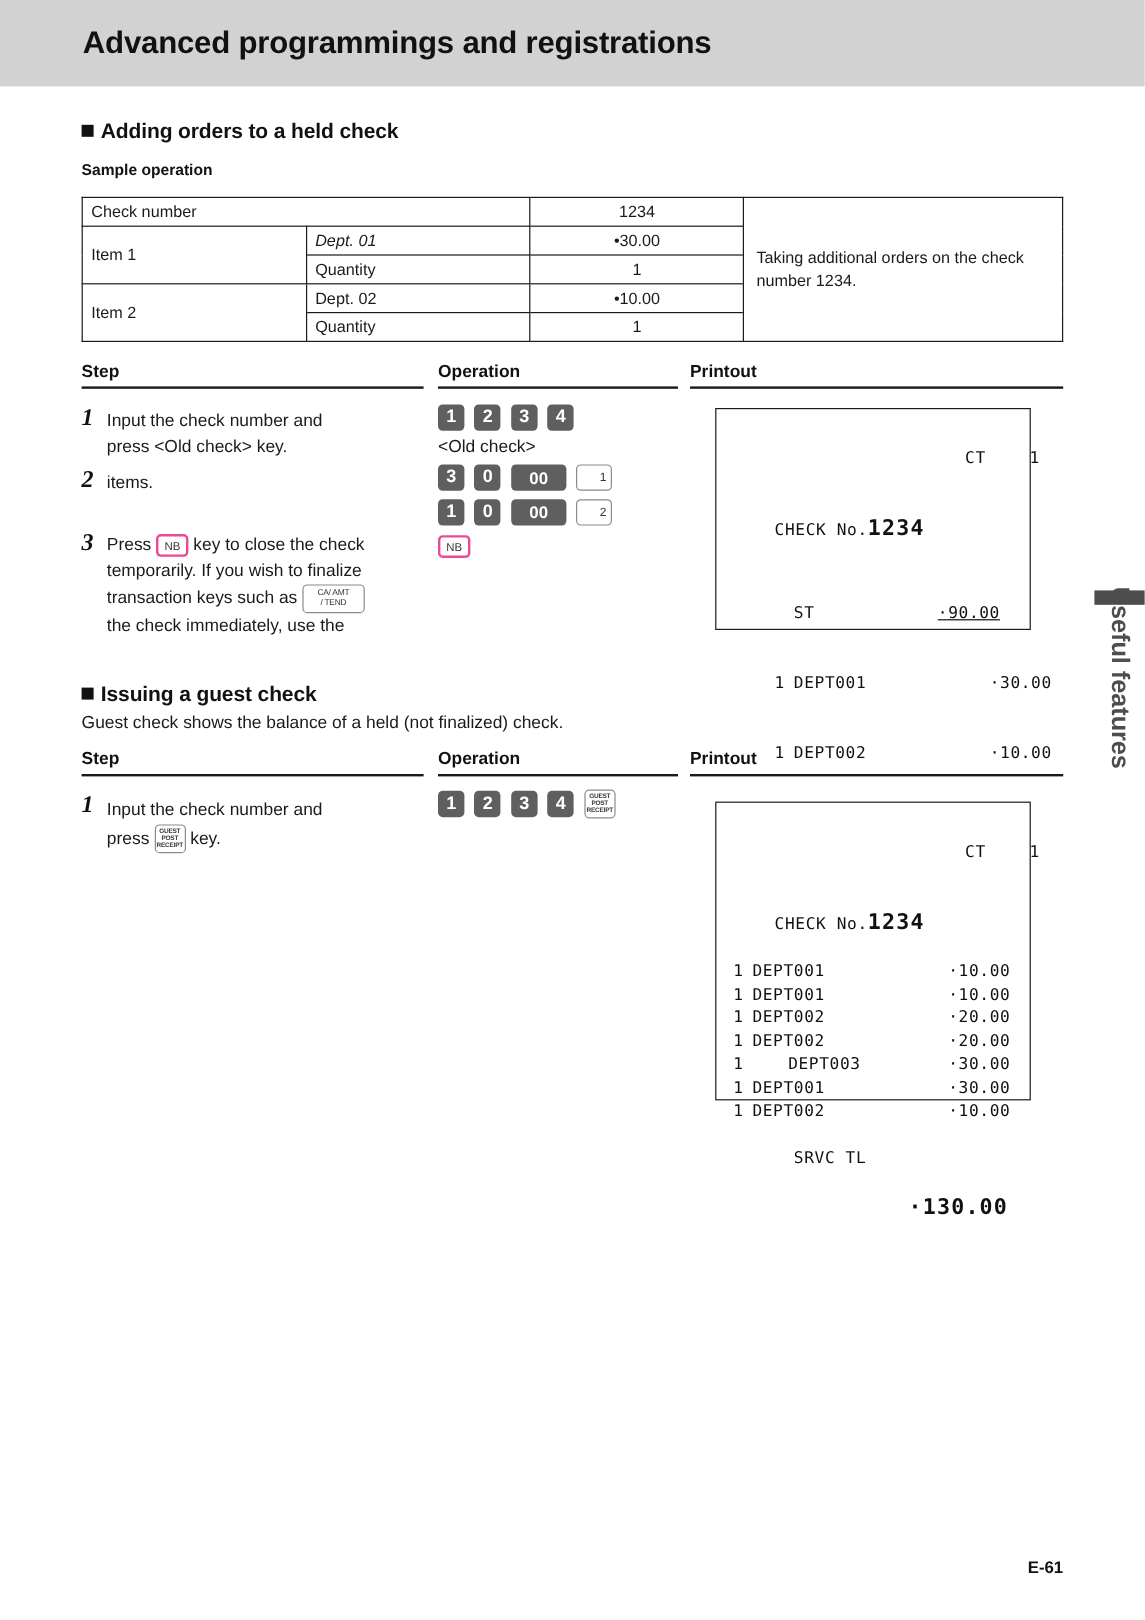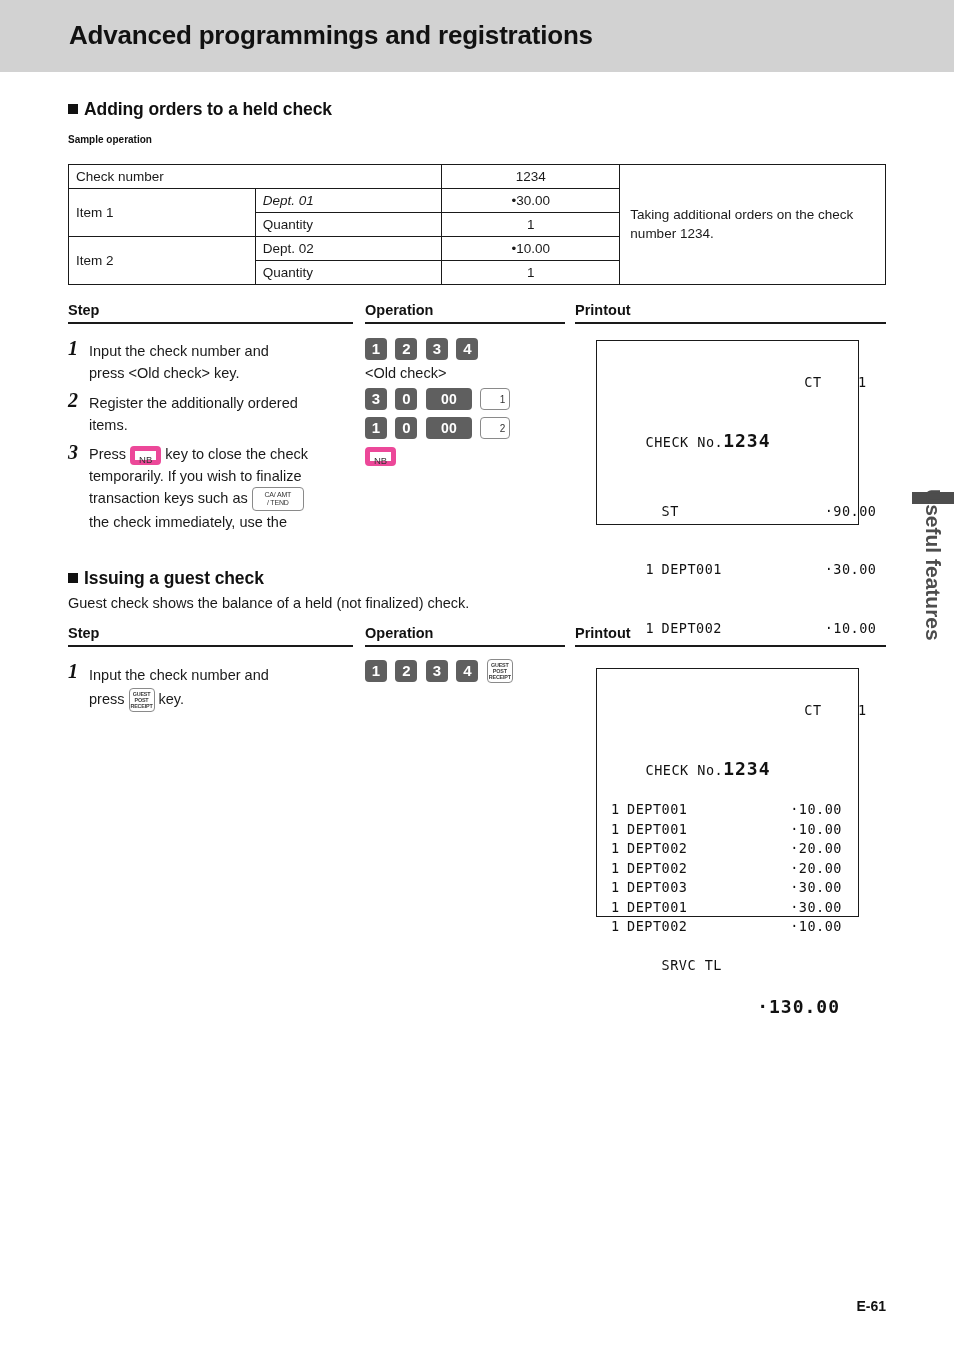--- a/index.html
+++ b/index.html
@@ -48,21 +48,21 @@
     position:absolute;
     font-size:17.5px; font-weight:bold; color:#111;
     letter-spacing:-0.1px;
   }
   .sec-head .bullet {
     display:inline-block; width:10px; height:10px;
     background:#111; margin-right:6px; vertical-align:1px;
   }
   .sub-head {
     position:absolute;
-    font-size:10px; font-weight:bold; color:#111;
+    font-size:13px; font-weight:bold; color:#111;
   }
   .plain-line {
     position:absolute; font-size:14.5px; color:#1a1a1a;
   }
 
   
   .samp-table {
     position:absolute; left:68px; top:164px;
     width:818px;
     border-collapse:collapse;
@@ -112,21 +112,21 @@
     width:22px; height:22px; line-height:22px;
     margin-right:4px;
   }
   .key.num.wide { width:46px; font-size:14px; }
   .key.lt {
     background:#ffffff; color:#333; border:1px solid #8a8a8a;
     font-size:10px; width:30px; height:22px; line-height:21px;
     margin-right:4px; text-align:right; padding-right:4px;
   }
   .key.fn {
-    background:#ffffff; color:#333; border:5px solid #ec4899;
+    background:#ffffff; color:#333; border:2px solid #ec4899;
     font-size:9.5px; height:19px; line-height:18px;
     padding:0 4px; min-width:27px;
   }
   .key.fn2 {
     background:#ffffff; color:#333; border:1px solid #8a8a8a;
     font-size:7px; line-height:8px; height:24px;
     padding:3px 5px 0 5px; min-width:52px;
     letter-spacing:-0.2px;
   }
   .key.fn3 {
@@ -220,21 +220,20 @@
 <div class="rule" style="left:575px; top:322px; width:311px;"></div>
 
 <div class="step-num" style="left:68px; top:337px;">1</div>
 <div class="step-text" style="left:89px; top:340px; width:268px;">
   <div>Input the check number and</div>
   <div>press &lt;Old check&gt; key.</div>
 </div>
 
 <div class="step-num" style="left:68px; top:389px;">2</div>
 <div class="step-text" style="left:89px; top:392px; width:272px;">
-  <div>Register the additionally ordered</div>
   <div>items.</div>
 </div>
 
 <div class="step-num" style="left:68px; top:441px;">3</div>
 <div class="step-text" style="left:89px; top:443px; width:275px;">
   <div>
     <span>Press</span>
     <span class="key fn">NB</span>
     <span>key to close the check</span>
   </div>
@@ -276,21 +275,21 @@
 
 <div class="printout" style="left:596px; top:340px; width:263px; height:185px;">
   <div class="ln pad" style="text-align:left; padding-left:0;">
     <span style="display:inline-block; width:190px; text-align:right;">CT</span><span style="display:inline-block; width:45px; text-align:right;">1</span>
   </div>
   <div class="ln" style="padding-left:14px;">
     <span>CHECK No.</span><span class="big">1234</span>
   </div>
   <div class="ln" style="height:10px;">&nbsp;</div>
   <div class="ln" style="padding-left:14px;">
-    <span style="display:inline-block; width:16px;"></span><span style="display:inline-block; width:120px;">ST</span><span style="display:inline-block; width:95px; text-align:right;">·90.00</span>
+    <span style="display:inline-block; width:16px;"></span><span style="display:inline-block; width:120px;">ST</span><span style="display:inline-block; width:95px; text-decoration:underline;">·90.00</span>
   </div>
   <div class="ln" style="padding-left:14px;">
     <span style="display:inline-block; width:16px;">1</span><span style="display:inline-block; width:120px;">DEPT001</span><span style="display:inline-block; width:95px; text-align:right;">·30.00</span>
   </div>
   <div class="ln" style="padding-left:14px;">
     <span style="display:inline-block; width:16px;">1</span><span style="display:inline-block; width:120px;">DEPT002</span><span style="display:inline-block; width:95px; text-align:right;">·10.00</span>
   </div>
   <div class="ln" style="padding-left:14px;">
     <span style="display:inline-block; width:16px;"></span><span>SRVC TL</span>
   </div>
@@ -344,21 +343,21 @@
   <div class="ln" style="padding-left:0;">
     <span style="display:inline-block; width:190px; text-align:right;">CT</span><span style="display:inline-block; width:45px; text-align:right;">1</span>
   </div>
   <div class="ln" style="padding-left:14px;">
     <span>CHECK No.</span><span class="big">1234</span>
   </div>
   <div class="ln" style="padding-left:14px;"><span style="display:inline-block; width:16px;">1</span><span style="display:inline-block; width:120px;">DEPT001</span><span style="display:inline-block; width:95px; text-align:right;">·10.00</span></div>
   <div class="ln" style="padding-left:14px;"><span style="display:inline-block; width:16px;">1</span><span style="display:inline-block; width:120px;">DEPT001</span><span style="display:inline-block; width:95px; text-align:right;">·10.00</span></div>
   <div class="ln" style="padding-left:14px;"><span style="display:inline-block; width:16px;">1</span><span style="display:inline-block; width:120px;">DEPT002</span><span style="display:inline-block; width:95px; text-align:right;">·20.00</span></div>
   <div class="ln" style="padding-left:14px;"><span style="display:inline-block; width:16px;">1</span><span style="display:inline-block; width:120px;">DEPT002</span><span style="display:inline-block; width:95px; text-align:right;">·20.00</span></div>
-  <div class="ln" style="padding-left:14px;"><span style="display:inline-block; width:16px;">1</span><span style="display:inline-block; width:120px;">DEPT003</span><span style="display:inline-block; width:95px; text-align:right;">·30.00</span></div>
+  <div class="ln" style="padding-left:14px;"><span style="display:inline-block; width:16px;">1</span><span style="display:inline-block; width:120px;text-align:center;">DEPT003</span><span style="display:inline-block; width:95px; text-align:right;">·30.00</span></div>
   <div class="ln" style="padding-left:14px;"><span style="display:inline-block; width:16px;">1</span><span style="display:inline-block; width:120px;">DEPT001</span><span style="display:inline-block; width:95px; text-align:right;">·30.00</span></div>
   <div class="ln" style="padding-left:14px;"><span style="display:inline-block; width:16px;">1</span><span style="display:inline-block; width:120px;">DEPT002</span><span style="display:inline-block; width:95px; text-align:right;">·10.00</span></div>
   <div class="ln" style="padding-left:14px;">
     <span style="display:inline-block; width:16px;"></span><span>SRVC TL</span>
   </div>
   <div class="ln big" style="text-align:right; padding-right:18px; line-height:24px;">·130.00</div>
 </div>
 
 <div class="page-no">E-61</div>
 

